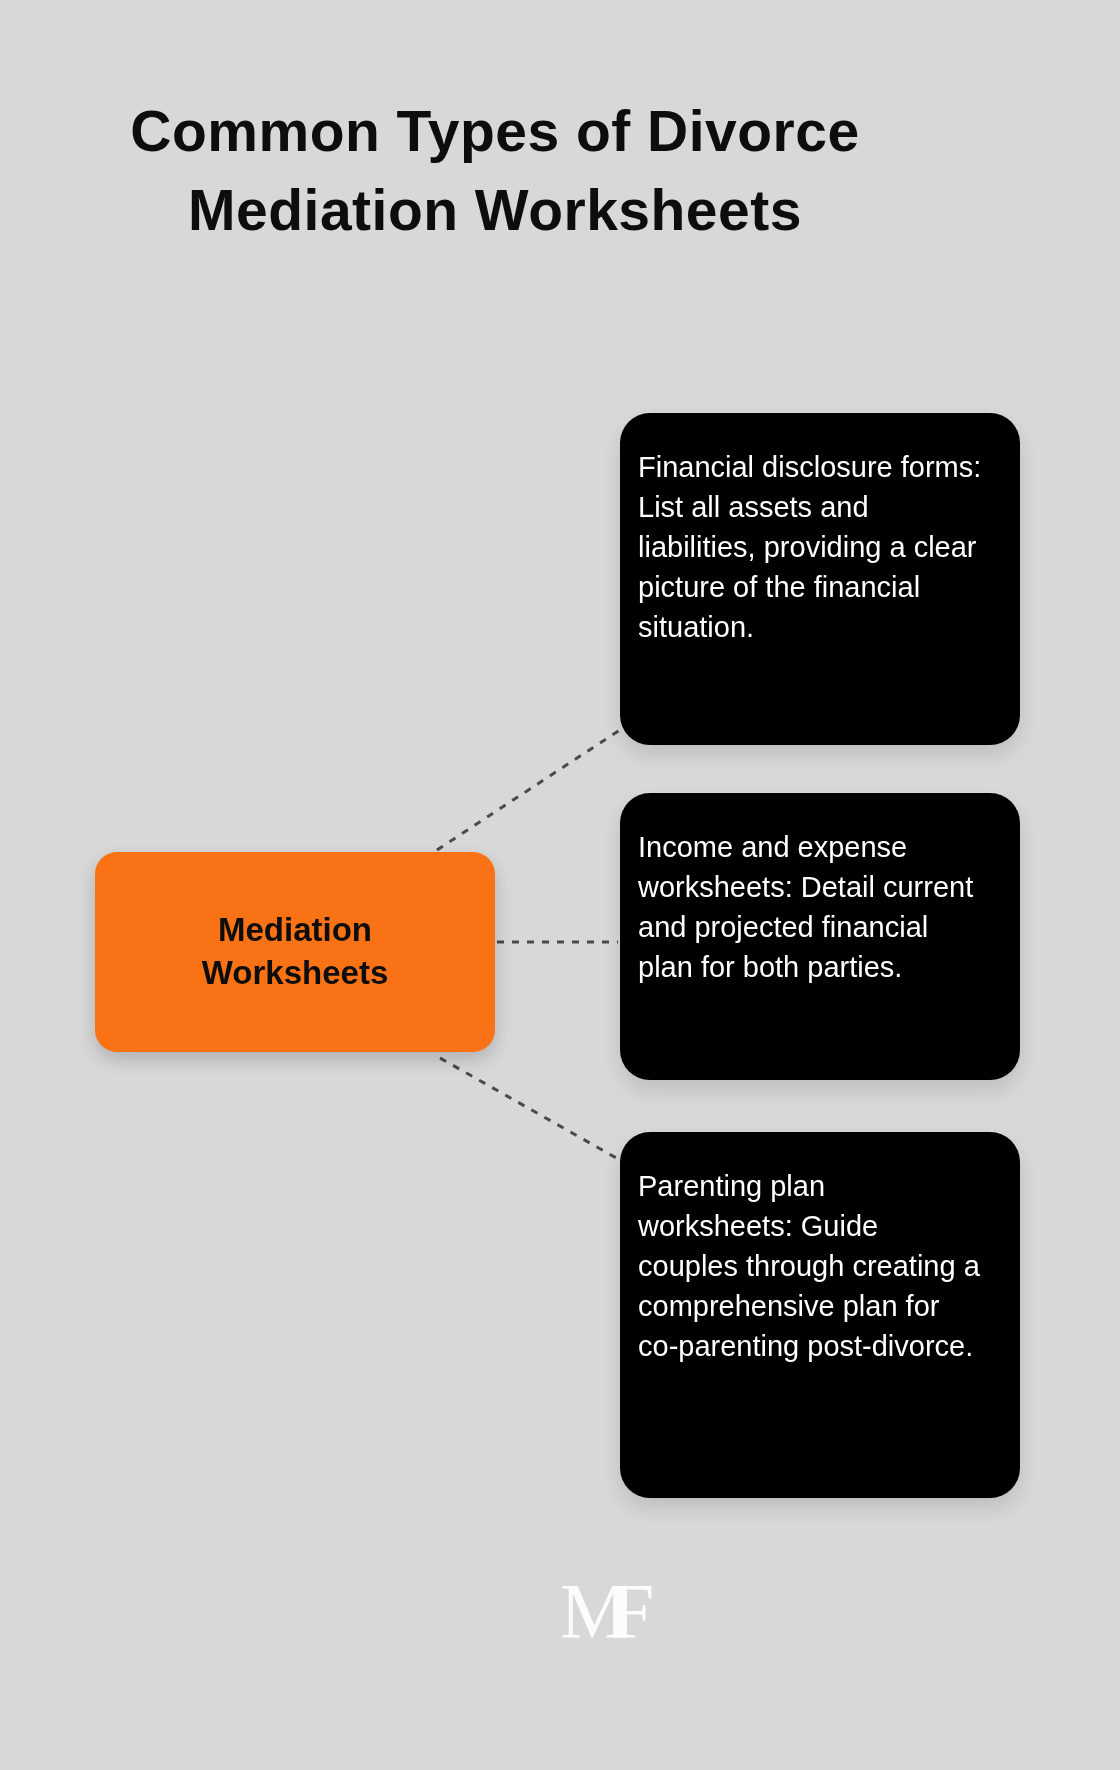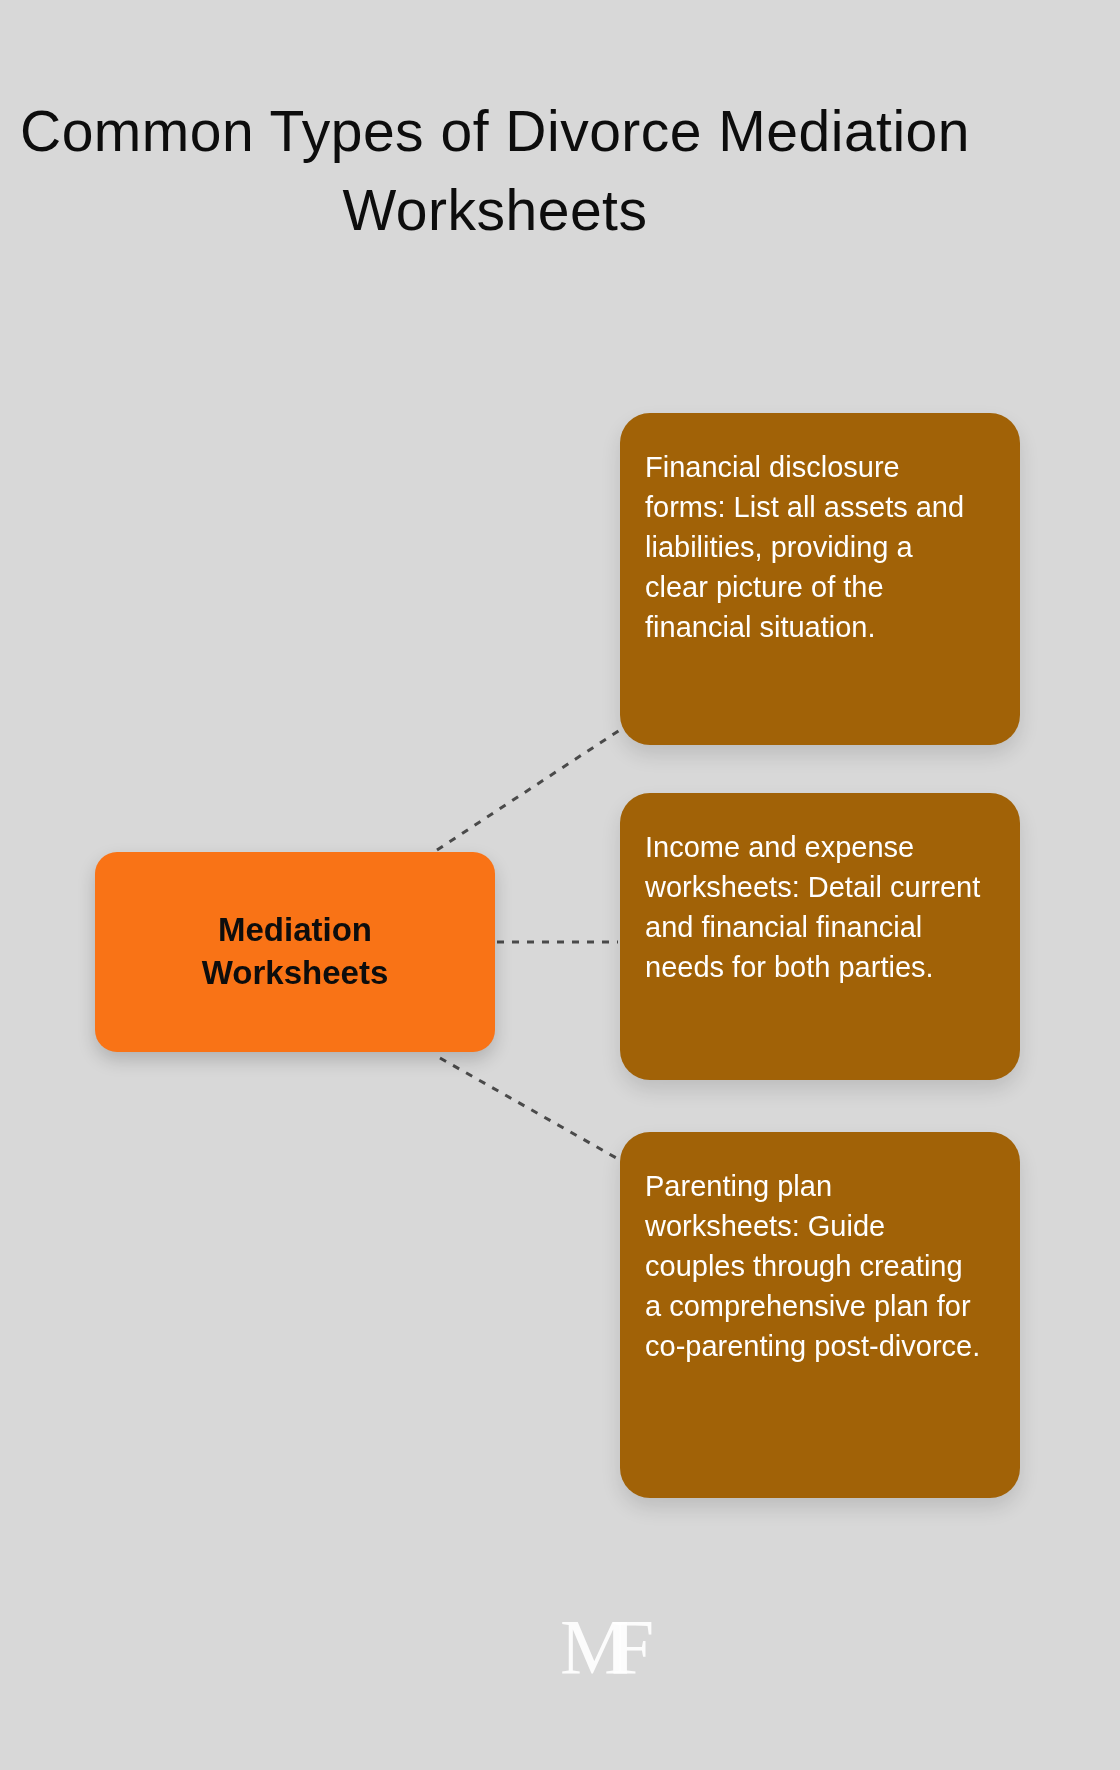--- a/index.html
+++ b/index.html
@@ -18,21 +18,21 @@
 
   
   .title {
     position: absolute;
     top: 92px;
     left: 0;
     width: 990px;
     text-align: center;
     font-size: 57px;
     line-height: 1.38;
-    font-weight: 400;
+    font-weight: 700;
     color: #0d0d0d;
     letter-spacing: 0.5px;
   }
 
   
   svg.connectors {
     position: absolute;
     top: 0; left: 0;
     width: 1120px;
     height: 1770px;
@@ -66,40 +66,40 @@
     color: #0d0d0d;
     line-height: 1.3;
     max-width: 260px;
   }
 
   
   .leaf-node {
     position: absolute;
     left: 620px;
     width: 400px;
-    background: #a16207;
+    background: #000000;
     border-radius: 30px;
     box-shadow: 0 10px 20px rgba(0,0,0,0.12);
-    padding: 34px 38px 34px 25px;
+    padding: 34px 38px 34px 18px;
     color: #ffffff;
   }
   .leaf-node p {
     font-size: 29px;
     line-height: 1.38;
     font-weight: 400;
   }
   .node-1 { top: 413px;  height: 332px; }
   .node-2 { top: 793px;  height: 287px; }
   .node-3 { top: 1132px; height: 366px; }
 
   
   .footer {
     position: absolute;
     left: 560px;
-    top: 1608px;
+    top: 1572px;
     display: flex;
     align-items: flex-end;
     gap: 24px;
     color: #ffffff;
   }
   .monogram {
     font-family: "Liberation Serif", serif;
     font-size: 78px;
     font-weight: 400;
     letter-spacing: -0.24em;
@@ -148,21 +148,21 @@
 
   <div class="central-node">
     <div class="label">Mediation Worksheets</div>
   </div>
 
   <div class="leaf-node node-1">
     <p>Financial disclosure forms: List all assets and liabilities, providing a clear picture of the financial situation.</p>
   </div>
 
   <div class="leaf-node node-2">
-    <p>Income and expense worksheets: Detail current and financial financial needs for both parties.</p>
+    <p>Income and expense worksheets: Detail current and projected financial plan for both parties.</p>
   </div>
 
   <div class="leaf-node node-3">
     <p>Parenting plan worksheets: Guide couples through creating a comprehensive plan for co-parenting post-divorce.</p>
   </div>
 
   <div class="footer">
     <div class="monogram">MF</div>
   </div>
 

